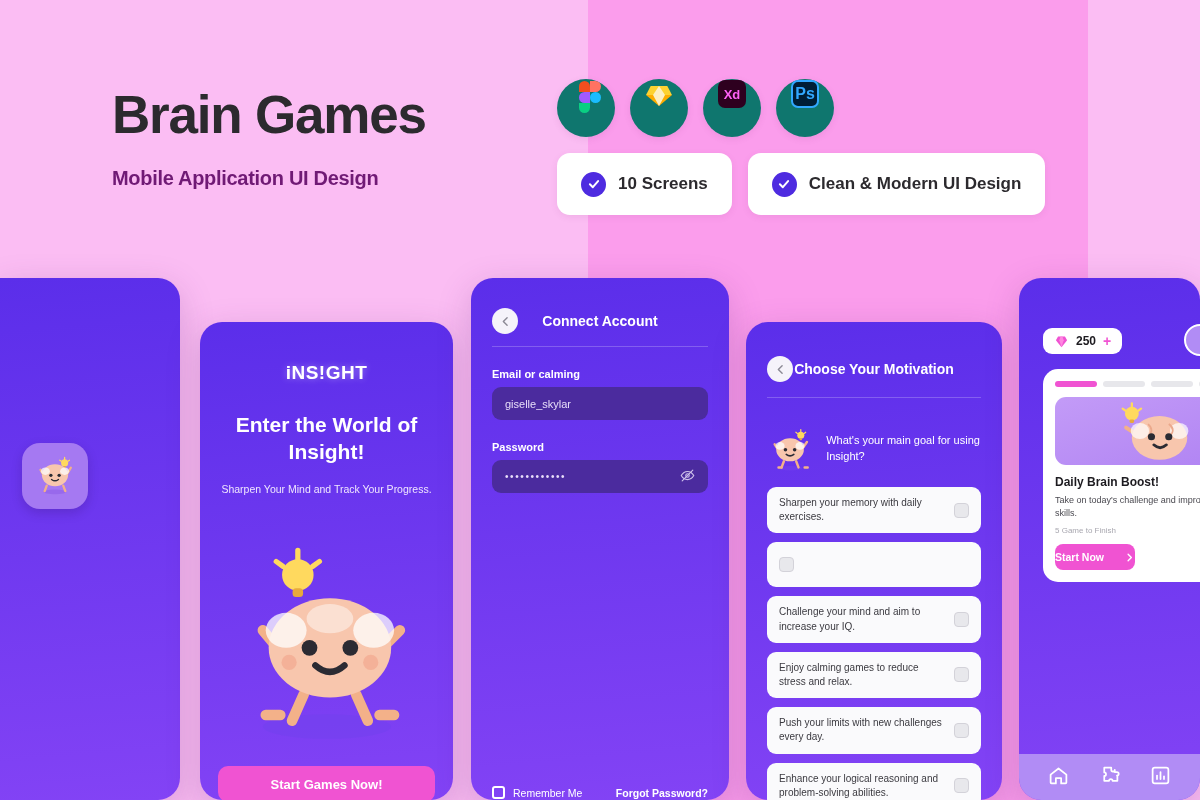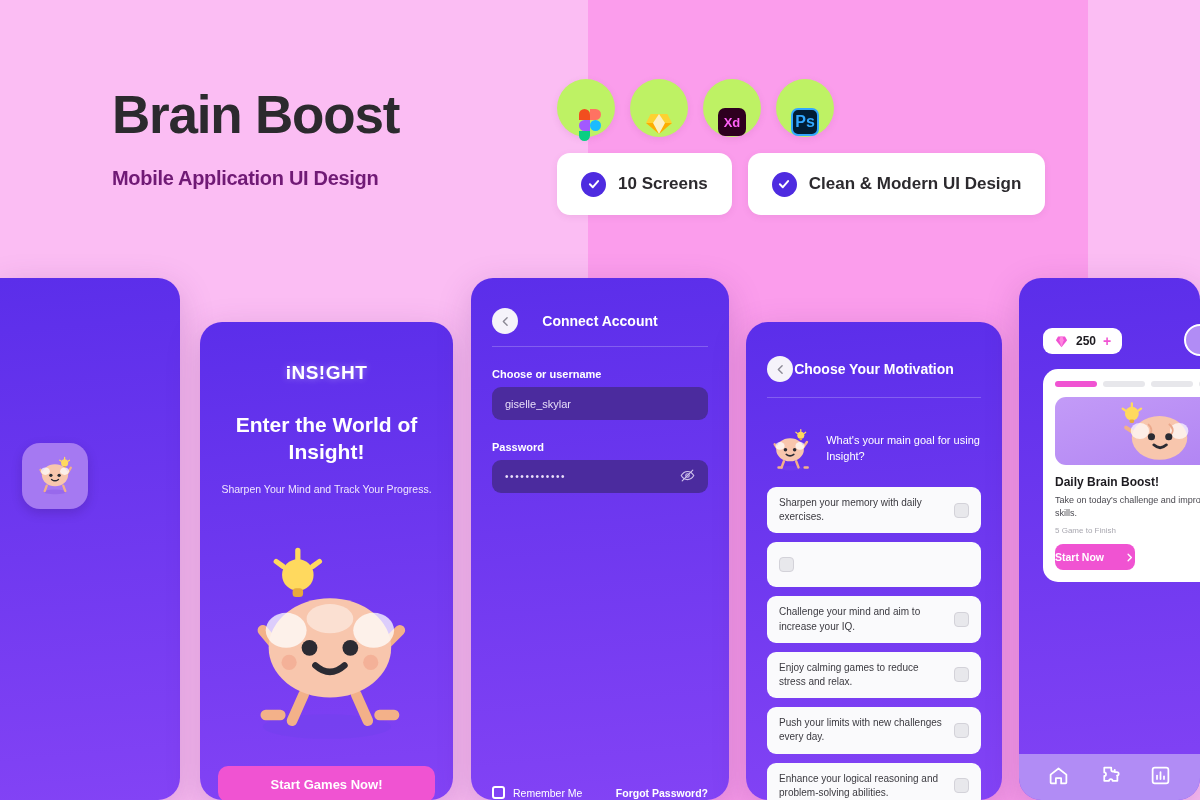--- a/index.html
+++ b/index.html
@@ -25,22 +25,22 @@
   #hero-subtitle {
     font-size: 20px; font-weight: bold; color: #701a75;
     margin-top: 26px; letter-spacing: -0.3px;
   }
 
   
   #tool-row {
     position: absolute; left: 557px; top: 79px; display: flex; gap: 15px; z-index: 6;
   }
   .tool-chip {
-    width: 58px; height: 58px; border-radius: 50%; background: #bef264;
-    display: flex; align-items: flex-end; justify-content: center;
+    width: 58px; height: 58px; border-radius: 50%; background: #0f766e;
+    display: flex; align-items: flex-start; justify-content: center;
     box-shadow: 0 2px 7px rgba(120,40,110,.10);
   }
   .tool-inner { width: 30px; height: 30px; position: relative; }
 
   
   .fig-s { position: absolute; width: 11px; height: 11px; }
   .fig1 { background:#F24E1E; left:8px; top:2px; border-radius:5.5px 5.5px 0 0; }
   .fig2 { background:#FF7262; left:19px; top:2px; border-radius:0 5.5px 5.5px 0; }
   .fig3 { background:#A259FF; left:8px; top:13px; border-radius:5.5px 0 0 5.5px; }
   .fig4 { background:#1ABCFE; left:19px; top:13px; border-radius:50%; }
@@ -206,21 +206,21 @@
     justify-content:space-around; padding:0 14px;
   }
   #home-bottom-nav svg { width:21px; height:21px; }
 </style>
 </head>
 <body>
 
 <div id="bg-band-right"></div>
 
 <div id="hero">
-  <div id="hero-title">Brain Boost</div>
+  <div id="hero-title">Brain Games</div>
   <div id="hero-subtitle">Mobile Application UI Design</div>
 </div>
 
 <div id="tool-row">
   <div class="tool-chip">
     <div class="tool-inner">
       <span class="fig-s fig1"></span>
         <span class="fig-s fig2"></span>
       <span class="fig-s fig3"></span>
         <span class="fig-s fig4"></span>
@@ -317,21 +317,21 @@
     <span class="back-circle">
       <svg viewBox="0 0 24 24" width="13" height="13" fill="none" stroke="#8C8A95" stroke-width="2.6" stroke-linecap="round" stroke-linejoin="round">
           <polyline points="15 5 8 12 15 19"></polyline>
         </svg>
     </span>
     <span class="scr-title">Connect Account</span>
   </div>
   <div class="scr-divider" style="top:68px"></div>
 
   <div class="screen-pad" style="top:90px">
-    <label class="field-label">Choose or username</label>
+    <label class="field-label">Email or calming</label>
     <div class="field-box">
       <span>giselle_skylar</span>
     </div>
   </div>
 
   <div class="screen-pad" style="top:163px">
     <label class="field-label">Password</label>
     <div class="field-box">
       <span class="dots">••••••••••••</span>
       <span id="login-eye-icon">

